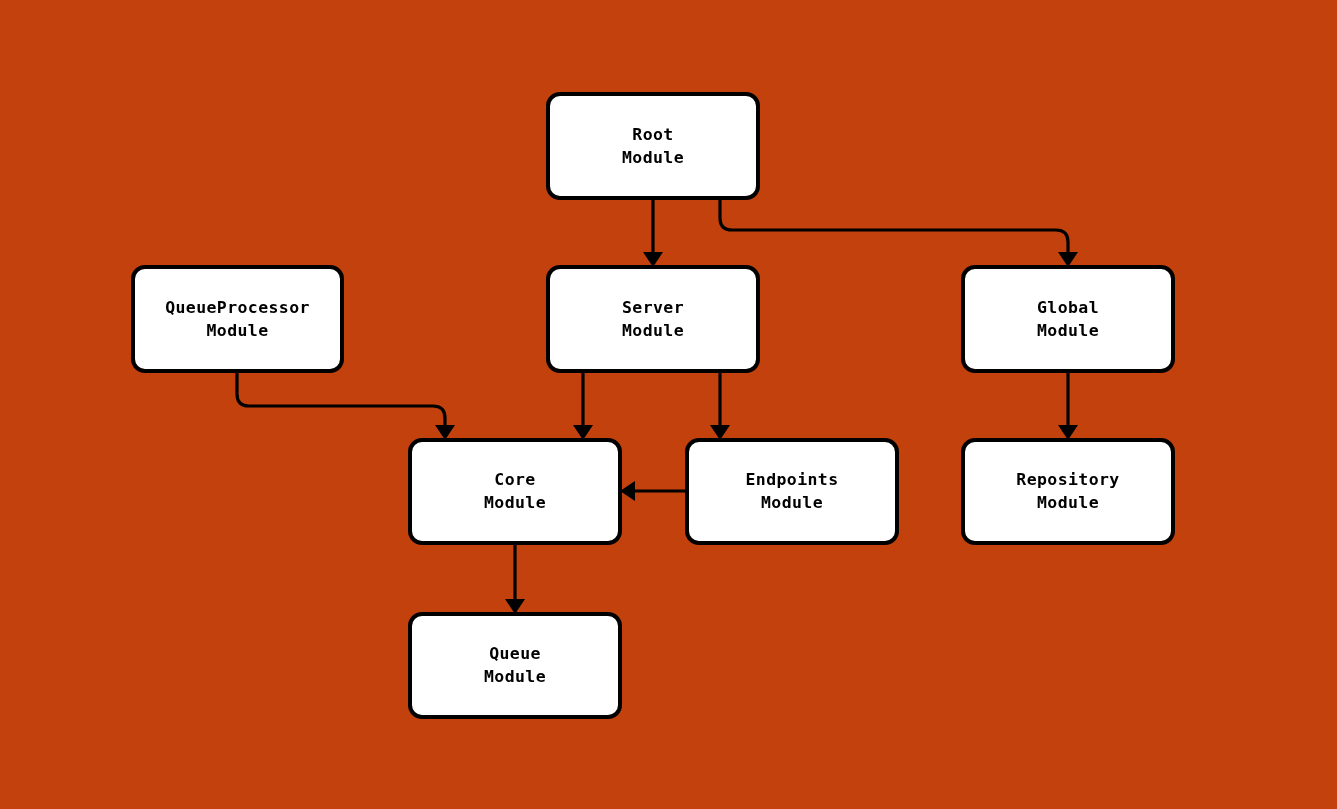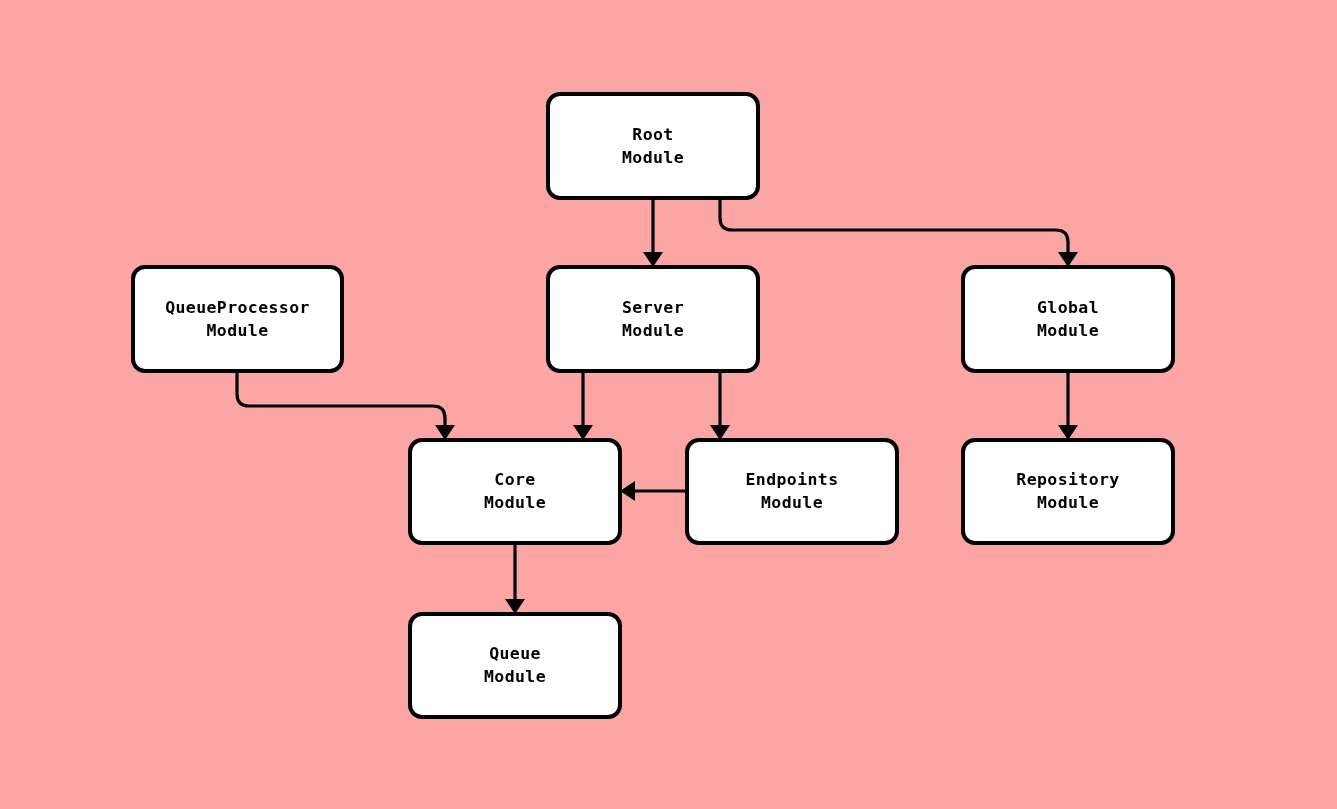--- a/index.html
+++ b/index.html
@@ -10,21 +10,21 @@
   body {
     width: 1337px;
     height: 809px;
     overflow: hidden;
     font-family: "DejaVu Sans Mono", "Liberation Mono", monospace;
   }
   #diagram-root {
     position: relative;
     width: 1337px;
     height: 809px;
-    background: #fca5a5;
+    background: #c2410c;
   }
   svg#diagram-canvas {
     position: absolute;
     top: 0;
     left: 0;
     width: 1337px;
     height: 809px;
     display: block;
   }
   .node-box {

